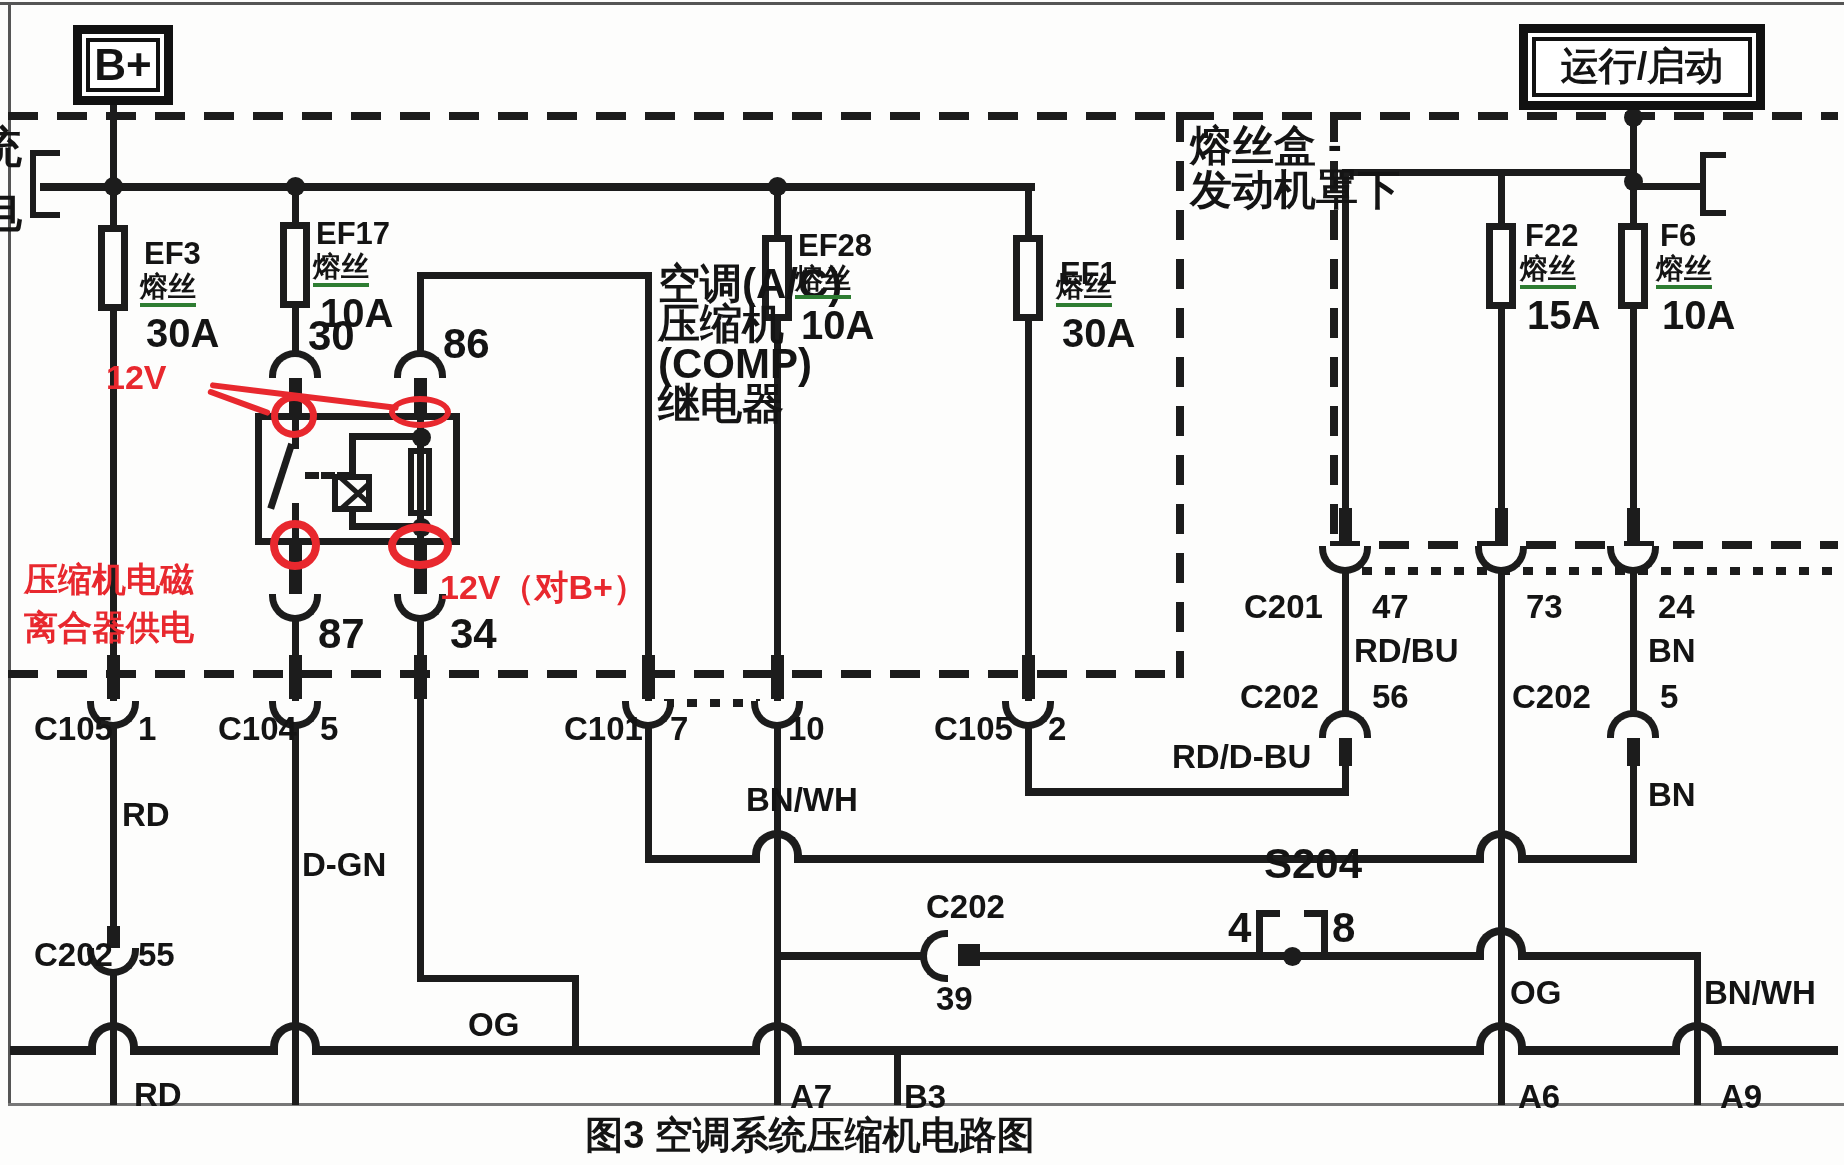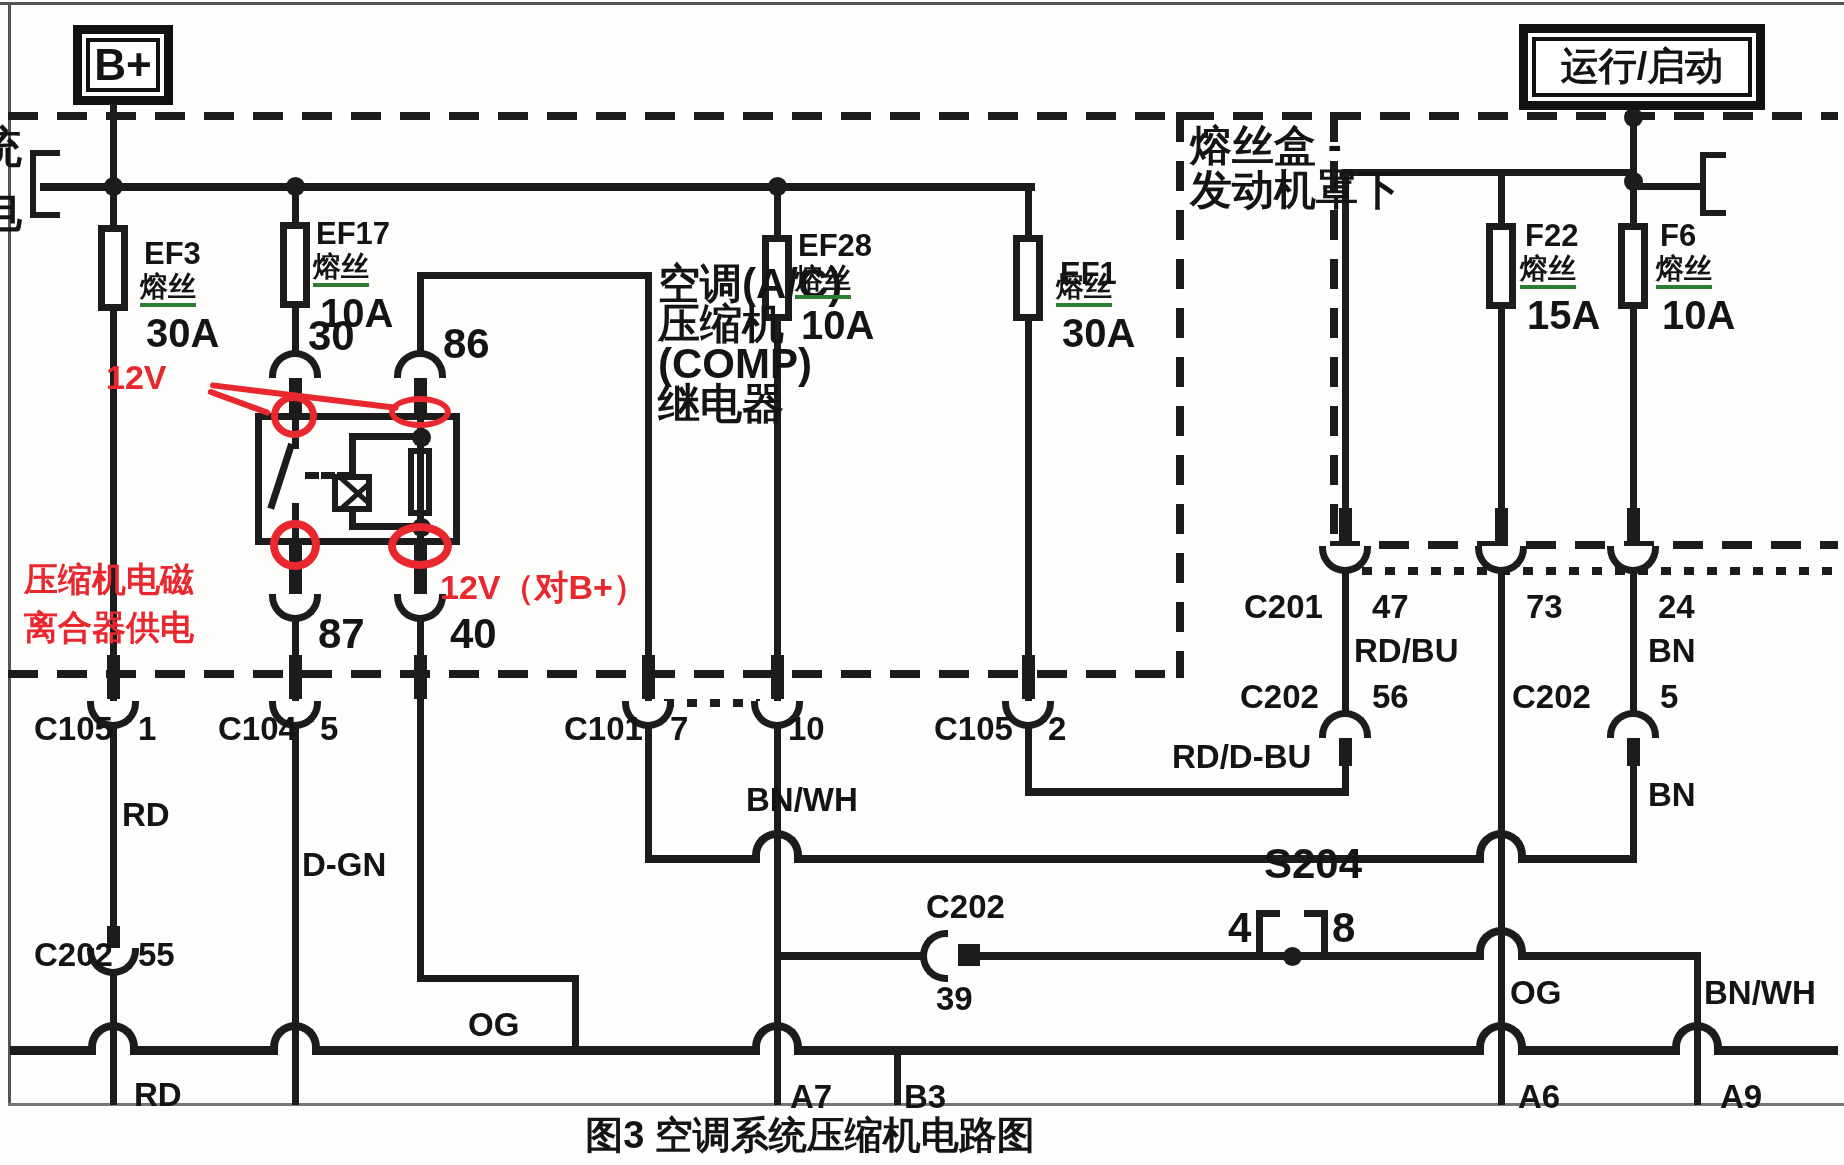--- a/index.html
+++ b/index.html
@@ -205,21 +205,21 @@
   <div class="lb f36 lbl-layer" style="left:140px;top:272px;"><span class="ul">熔丝</span></div>
   <div class="lb f40 lbl-layer" style="left:146px;top:312px;">30A</div>
 
   <div class="lb f31 lbl-layer" style="left:316px;top:218px;">EF17</div>
   <div class="lb f36 lbl-layer" style="left:313px;top:252px;"><span class="ul">熔丝</span></div>
   <div class="lb f40 lbl-layer" style="left:320px;top:292px;">10A</div>
 
   <div class="lb f34 lbl-layer" style="left:308px;top:314px;">30</div>
   <div class="lb f34 lbl-layer" style="left:443px;top:322px;">86</div>
   <div class="lb f34 lbl-layer" style="left:318px;top:612px;">87</div>
-  <div class="lb f34 lbl-layer" style="left:450px;top:612px;">40</div>
+  <div class="lb f34 lbl-layer" style="left:450px;top:612px;">34</div>
 
   <div class="lb f34 lbl-layer" style="left:658px;top:262px;">空调(A/C)</div>
   <div class="lb f34 lbl-layer" style="left:658px;top:302px;">压缩机</div>
   <div class="lb f34 lbl-layer" style="left:658px;top:342px;">(COMP)</div>
   <div class="lb f34 lbl-layer" style="left:658px;top:382px;">继电器</div>
 
   <div class="lb f31 lbl-layer" style="left:798px;top:230px;">EF28</div>
   <div class="lb f36 lbl-layer" style="left:795px;top:264px;"><span class="ul">熔丝</span></div>
   <div class="lb f40 lbl-layer" style="left:801px;top:304px;">10A</div>
 

